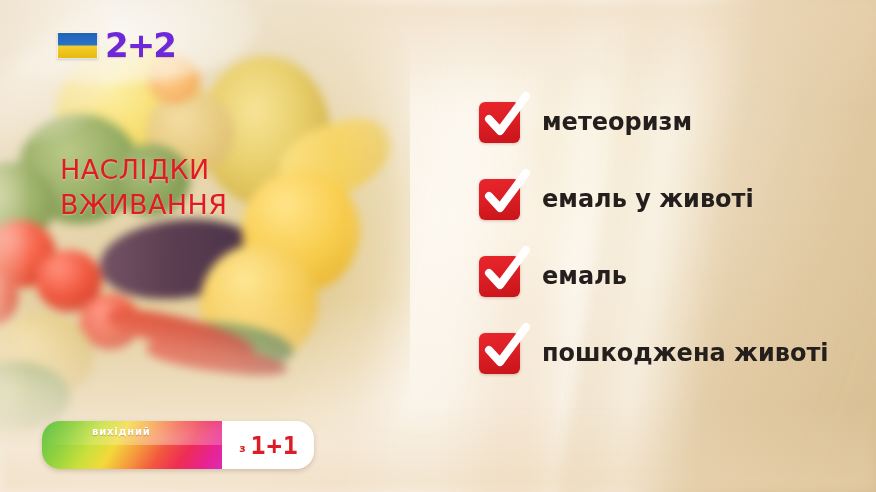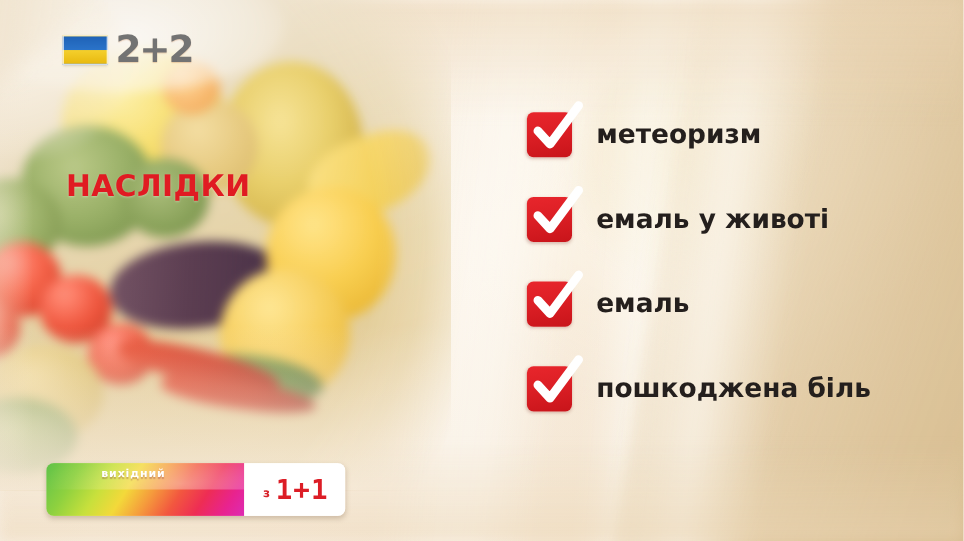--- a/index.html
+++ b/index.html
@@ -198,33 +198,33 @@
     box-sizing: border-box;
     background: linear-gradient(180deg, #1f62b6 0%, #2a73c9 49%, #f4cf2c 51%, #e8b90f 100%);
     box-shadow: 0 1px 2px rgba(120,100,70,.25);
   }
   .logo-22-text {
     font-family: "DejaVu Sans", sans-serif;
     font-weight: bold;
     font-size: 34px;
     line-height: 30px;
     letter-spacing: -2px;
-    color: #737373;
+    color: #6d28d9;
     text-shadow: 0 1px 1px rgba(180,90,30,.25);
   }
 
   
   .headline {
     position: absolute;
     left: 60px;
     top: 152px;
     width: 360px;
     z-index: 12;
     font-family: "DejaVu Sans", sans-serif;
-    font-weight: bold;
+    font-weight: normal;
     font-size: 27px;
     line-height: 35px;
     letter-spacing: 0.4px;
     color: #e01b22;
     text-transform: uppercase;
     text-shadow: 0 1px 2px rgba(255,255,255,.35);
   }
   .headline-line { display: block; white-space: nowrap; }
 
   
@@ -269,21 +269,21 @@
   }
 
   
   .show-bar {
     position: absolute;
     left: 42px;
     top: 421px;
     height: 48px;
     display: flex;
     z-index: 14;
-    border-radius: 7px;
+    border-radius: 18px;
     overflow: hidden;
     box-shadow: 0 2px 5px rgba(120,90,60,.28);
   }
   .show-left {
     position: relative;
     width: 180px;
     height: 48px;
     background:
       linear-gradient(122deg,
         #5fc24a 0%,
@@ -413,20 +413,21 @@
     <div class="photo-corner-cut"></div>
   </div>
 
   <div class="logo-22">
     <div class="flag-ua"></div>
     <div class="logo-22-text">2+2</div>
   </div>
 
   <div class="headline">
     <span class="headline-line">НАСЛІДКИ</span>
+    <span class="headline-line">ВЖИВАННЯ</span>
   </div>
 
   <div class="checklist">
 
     <div class="check-row">
       <div class="checkbox">
         <svg viewBox="0 0 52 52">
           <path d="M8 27 L19 39 L45 4" fill="none" stroke="#ffffff" stroke-width="8" stroke-linecap="round" stroke-linejoin="round"></path>
         </svg>
       </div>
@@ -450,21 +451,21 @@
       </div>
       <div class="check-label">емаль</div>
     </div>
 
     <div class="check-row">
       <div class="checkbox">
         <svg viewBox="0 0 52 52">
           <path d="M8 27 L19 39 L45 4" fill="none" stroke="#ffffff" stroke-width="8" stroke-linecap="round" stroke-linejoin="round"></path>
         </svg>
       </div>
-      <div class="check-label">пошкоджена біль</div>
+      <div class="check-label">пошкоджена животі</div>
     </div>
 
   </div>
 
   <div class="show-bar">
     <div class="show-left">
       <div class="show-left-shine"></div>
       <div class="show-sup">вихідний</div>
     </div>
     <div class="show-right">

